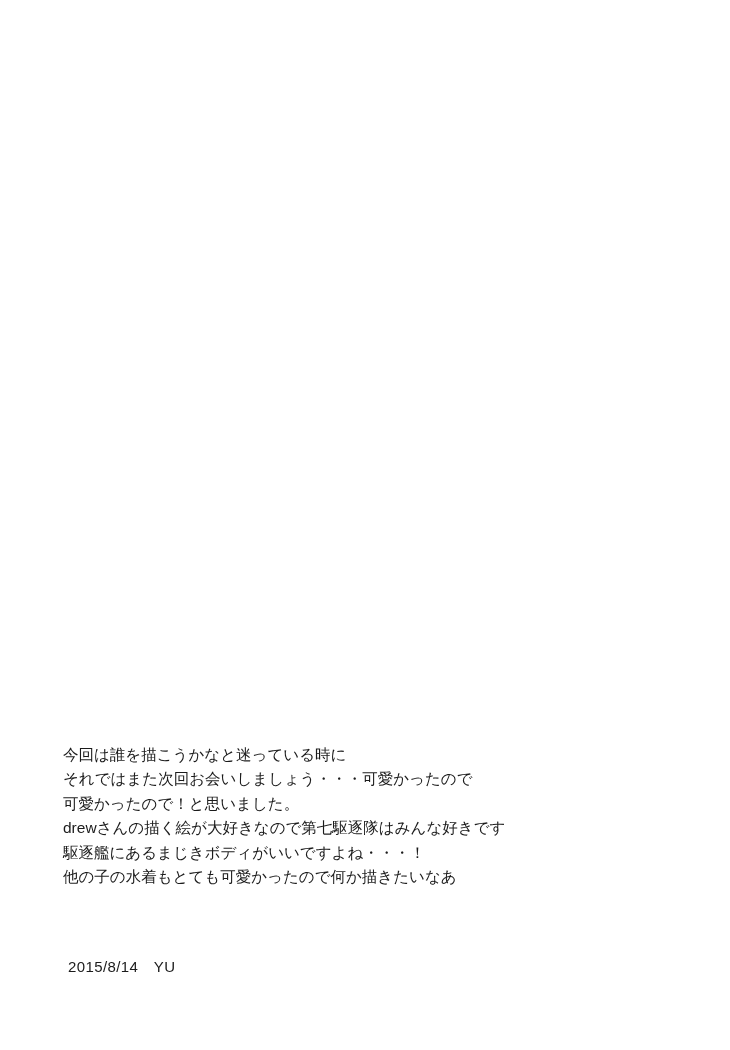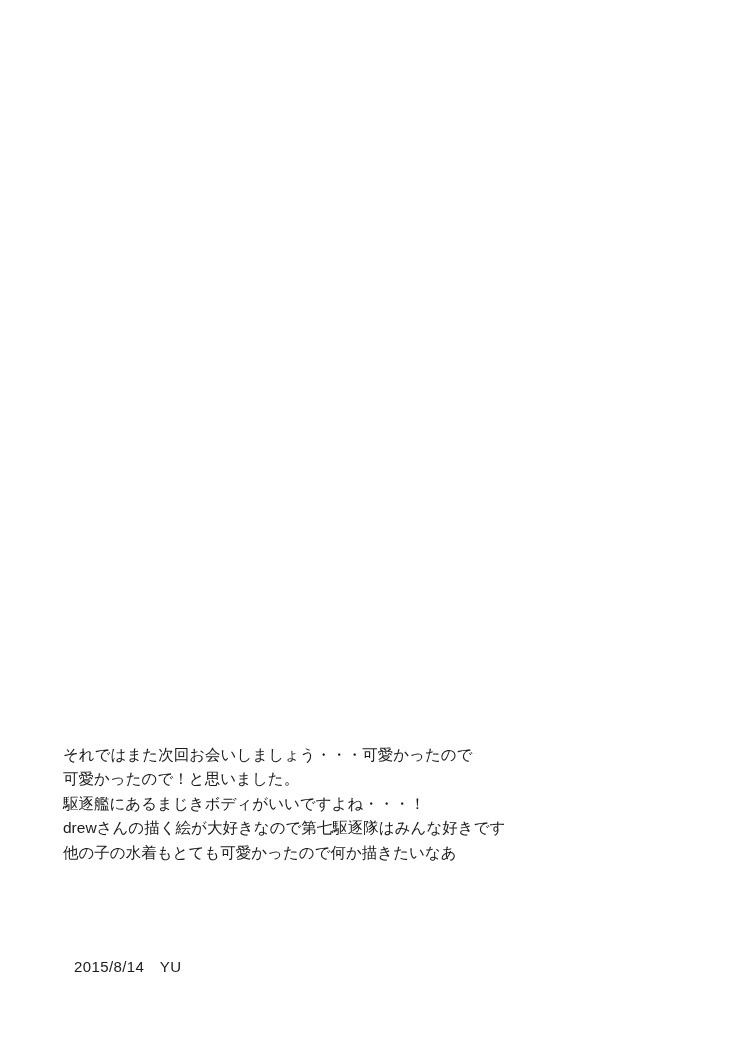--- a/index.html
+++ b/index.html
@@ -31,36 +31,37 @@
   }
   .afterword-line {
     font-size: 15.5px;
     line-height: 24.4px;
     letter-spacing: 0px;
     color: #1b1b1b;
     white-space: pre;
   }
   .signature {
     position: absolute;
-    left: 74px;
+    left: 68px;
     top: 958px;
     font-size: 15px;
     letter-spacing: 0.4px;
     color: #1b1b1b;
     white-space: pre;
   }
 </style>
 </head>
 <body>
 
 <div class="page">
 
   <div class="afterword">
+    <div class="afterword-line">今回は誰を描こうかなと迷っている時に</div>
     <div class="afterword-line">それではまた次回お会いしましょう・・・可愛かったので</div>
     <div class="afterword-line">可愛かったので！と思いました。</div>
+    <div class="afterword-line">drewさんの描く絵が大好きなので第七駆逐隊はみんな好きです</div>
     <div class="afterword-line">駆逐艦にあるまじきボディがいいですよね・・・！</div>
-    <div class="afterword-line">drewさんの描く絵が大好きなので第七駆逐隊はみんな好きです</div>
     <div class="afterword-line">他の子の水着もとても可愛かったので何か描きたいなあ</div>
   </div>
 
   <div class="signature">2015/8/14　YU</div>
 
 </div>
 
 </body></html>

